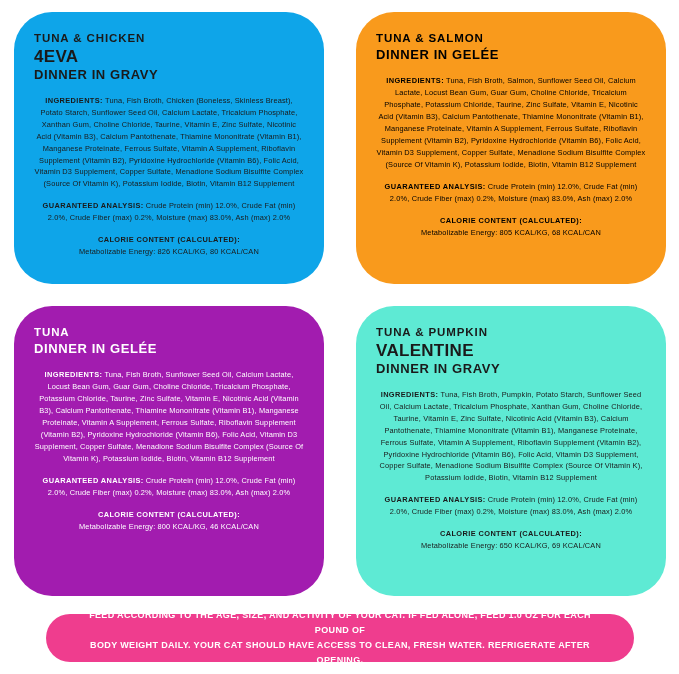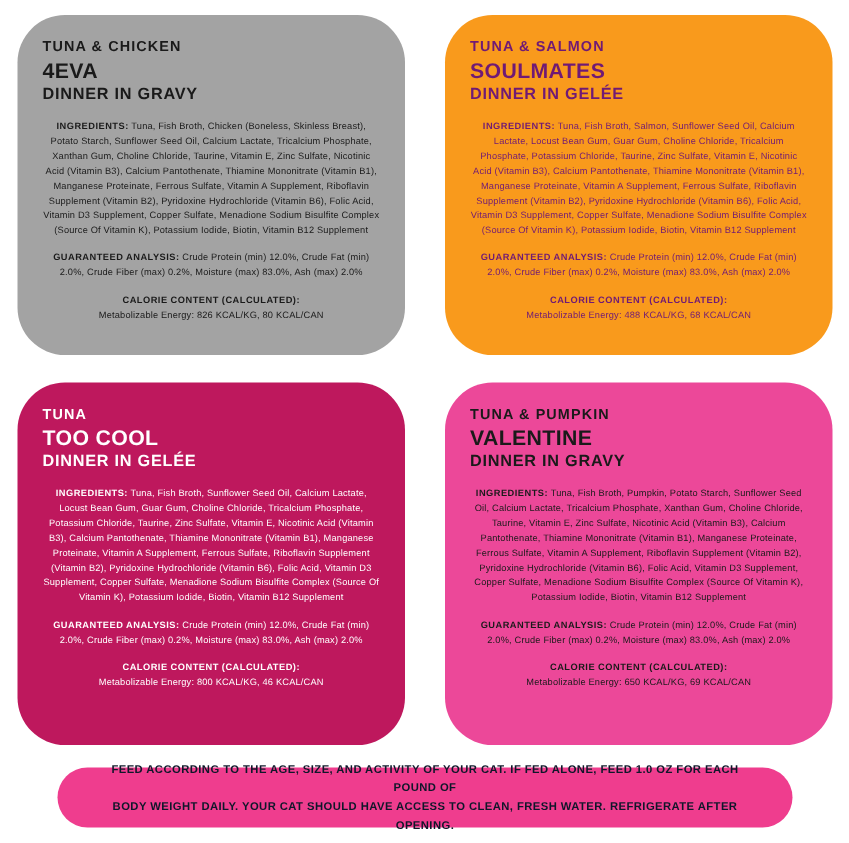--- a/index.html
+++ b/index.html
@@ -88,56 +88,54 @@
     line-height: 1.65;
     text-align: center;
     text-transform: uppercase;
   }
 </style>
 </head>
 <body>
 
 <div class="sheet">
 
-  <div class="card card-tl" style="background:#a3a3a3;color:#1a1a1a">
+  <div class="card card-tl" style="background:#0ea5e9;color:#1a1a1a">
     <p class="flavor">TUNA &amp; CHICKEN</p>
     <p class="name">4EVA</p>
     <p class="style">DINNER IN GRAVY</p>
     <p class="block"><span class="lbl">INGREDIENTS:</span><span> Tuna, Fish Broth, Chicken (Boneless, Skinless Breast), Potato Starch, Sunflower Seed Oil, Calcium Lactate, Tricalcium Phosphate, Xanthan Gum, Choline Chloride, Taurine, Vitamin E, Zinc Sulfate, Nicotinic Acid (Vitamin B3), Calcium Pantothenate, Thiamine Mononitrate (Vitamin B1), Manganese Proteinate, Ferrous Sulfate, Vitamin A Supplement, Riboflavin Supplement (Vitamin B2), Pyridoxine Hydrochloride (Vitamin B6), Folic Acid, Vitamin D3 Supplement, Copper Sulfate, Menadione Sodium Bisulfite Complex (Source Of Vitamin K), Potassium Iodide, Biotin, Vitamin B12 Supplement</span></p>
     <p class="block"><span class="lbl">GUARANTEED ANALYSIS:</span><span> Crude Protein (min) 12.0%, Crude Fat (min) 2.0%, Crude Fiber (max) 0.2%, Moisture (max) 83.0%, Ash (max) 2.0%</span></p>
     <p class="block"><span class="lbl">CALORIE CONTENT (CALCULATED):</span><br><span>Metabolizable Energy: 826 KCAL/KG, 80 KCAL/CAN</span></p>
   </div>
 
-  <div class="card card-tr" style="background:#f99a1c;color:#701a75">
+  <div class="card card-tr" style="background:#f99a1c;color:#000000">
     <p class="flavor">TUNA &amp; SALMON</p>
-    <p class="name">SOULMATES</p>
     <p class="style">DINNER IN GELÉE</p>
     <p class="block"><span class="lbl">INGREDIENTS:</span><span> Tuna, Fish Broth, Salmon, Sunflower Seed Oil, Calcium Lactate, Locust Bean Gum, Guar Gum, Choline Chloride, Tricalcium Phosphate, Potassium Chloride, Taurine, Zinc Sulfate, Vitamin E, Nicotinic Acid (Vitamin B3), Calcium Pantothenate, Thiamine Mononitrate (Vitamin B1), Manganese Proteinate, Vitamin A Supplement, Ferrous Sulfate, Riboflavin Supplement (Vitamin B2), Pyridoxine Hydrochloride (Vitamin B6), Folic Acid, Vitamin D3 Supplement, Copper Sulfate, Menadione Sodium Bisulfite Complex (Source Of Vitamin K), Potassium Iodide, Biotin, Vitamin B12 Supplement</span></p>
     <p class="block"><span class="lbl">GUARANTEED ANALYSIS:</span><span> Crude Protein (min) 12.0%, Crude Fat (min) 2.0%, Crude Fiber (max) 0.2%, Moisture (max) 83.0%, Ash (max) 2.0%</span></p>
-    <p class="block"><span class="lbl">CALORIE CONTENT (CALCULATED):</span><br><span>Metabolizable Energy: 488 KCAL/KG, 68 KCAL/CAN</span></p>
+    <p class="block"><span class="lbl">CALORIE CONTENT (CALCULATED):</span><br><span>Metabolizable Energy: 805 KCAL/KG, 68 KCAL/CAN</span></p>
   </div>
 
-  <div class="card card-bl" style="background:#be185d;color:#ffffff">
+  <div class="card card-bl" style="background:#a21caf;color:#ffffff">
     <p class="flavor">TUNA</p>
-    <p class="name">TOO COOL</p>
     <p class="style">DINNER IN GELÉE</p>
     <p class="block"><span class="lbl">INGREDIENTS:</span><span> Tuna, Fish Broth, Sunflower Seed Oil, Calcium Lactate, Locust Bean Gum, Guar Gum, Choline Chloride, Tricalcium Phosphate, Potassium Chloride, Taurine, Zinc Sulfate, Vitamin E, Nicotinic Acid (Vitamin B3), Calcium Pantothenate, Thiamine Mononitrate (Vitamin B1), Manganese Proteinate, Vitamin A Supplement, Ferrous Sulfate, Riboflavin Supplement (Vitamin B2), Pyridoxine Hydrochloride (Vitamin B6), Folic Acid, Vitamin D3 Supplement, Copper Sulfate, Menadione Sodium Bisulfite Complex (Source Of Vitamin K), Potassium Iodide, Biotin, Vitamin B12 Supplement</span></p>
     <p class="block"><span class="lbl">GUARANTEED ANALYSIS:</span><span> Crude Protein (min) 12.0%, Crude Fat (min) 2.0%, Crude Fiber (max) 0.2%, Moisture (max) 83.0%, Ash (max) 2.0%</span></p>
     <p class="block"><span class="lbl">CALORIE CONTENT (CALCULATED):</span><br><span>Metabolizable Energy: 800 KCAL/KG, 46 KCAL/CAN</span></p>
   </div>
 
-  <div class="card card-br" style="background:#ec4899;color:#1a1a1a">
+  <div class="card card-br" style="background:#5eead4;color:#1a1a1a">
     <p class="flavor">TUNA &amp; PUMPKIN</p>
     <p class="name">VALENTINE</p>
     <p class="style">DINNER IN GRAVY</p>
     <p class="block"><span class="lbl">INGREDIENTS:</span><span> Tuna, Fish Broth, Pumpkin, Potato Starch, Sunflower Seed Oil, Calcium Lactate, Tricalcium Phosphate, Xanthan Gum, Choline Chloride, Taurine, Vitamin E, Zinc Sulfate, Nicotinic Acid (Vitamin B3), Calcium Pantothenate, Thiamine Mononitrate (Vitamin B1), Manganese Proteinate, Ferrous Sulfate, Vitamin A Supplement, Riboflavin Supplement (Vitamin B2), Pyridoxine Hydrochloride (Vitamin B6), Folic Acid, Vitamin D3 Supplement, Copper Sulfate, Menadione Sodium Bisulfite Complex (Source Of Vitamin K), Potassium Iodide, Biotin, Vitamin B12 Supplement</span></p>
     <p class="block"><span class="lbl">GUARANTEED ANALYSIS:</span><span> Crude Protein (min) 12.0%, Crude Fat (min) 2.0%, Crude Fiber (max) 0.2%, Moisture (max) 83.0%, Ash (max) 2.0%</span></p>
     <p class="block"><span class="lbl">CALORIE CONTENT (CALCULATED):</span><br><span>Metabolizable Energy: 650 KCAL/KG, 69 KCAL/CAN</span></p>
   </div>
 
-  <div class="banner" style="background:#ef3d8e;color:#0f172a">
+  <div class="banner" style="background:#ef3d8e;color:#ffffff">
     <div class="banner-text">
       <span>FEED ACCORDING TO THE AGE, SIZE, AND ACTIVITY OF YOUR CAT. IF FED ALONE, FEED 1.0 OZ FOR EACH POUND OF</span><br>
       <span>BODY WEIGHT DAILY. YOUR CAT SHOULD HAVE ACCESS TO CLEAN, FRESH WATER. REFRIGERATE AFTER OPENING.</span>
     </div>
   </div>
 
 </div>
 
 </body></html>

